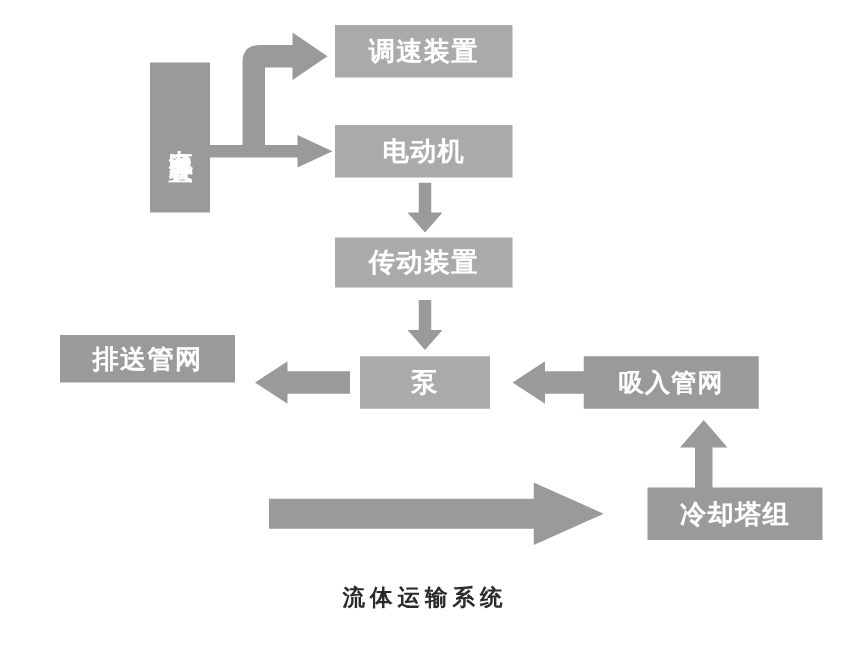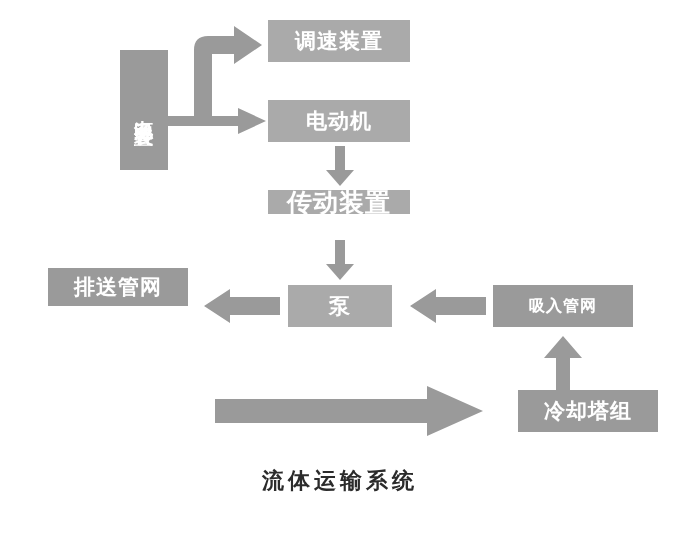--- a/index.html
+++ b/index.html
@@ -56,27 +56,27 @@
 <body>
 
 <div id="canvas">
 
   <div class="node node-dark vertical" style="left:120px; top:50px; width:48px; height:120px; font-size:19px;">电源装置</div>
 
   <div class="node node-light" style="left:268px; top:100px; width:142px; height:42px; font-size:21px;">电动机</div>
 
   <div class="node node-light" style="left:268px; top:20px; width:142px; height:42px; font-size:21px;">调速装置</div>
 
-  <div class="node node-light" style="left:268px; top:190px; width:142px; height:24px; font-size:25px;">传动装置</div>
+  <div class="node node-light" style="left:268px; top:190px; width:142px; height:40px; font-size:21px;">传动装置</div>
 
   <div class="node node-light" style="left:288px; top:285px; width:104px; height:42px; font-size:21px;">泵</div>
 
   <div class="node node-dark" style="left:48px; top:268px; width:140px; height:38px; font-size:21px;">排送管网</div>
 
-  <div class="node node-dark" style="left:493px; top:285px; width:140px; height:42px; font-size:16px;">吸入管网</div>
+  <div class="node node-dark" style="left:467px; top:285px; width:140px; height:42px; font-size:20px;">吸入管网</div>
 
 
   <div class="node node-dark" style="left:518px; top:390px; width:140px; height:42px; font-size:21px;">冷却塔组</div>
 
   <div class="arrow" style="left:186px; top:26px; width:80px; height:92px;">
     <svg width="80" height="92" viewBox="0 0 80 92">
       <path d="M8,92 L8,24 Q8,10 22,10 L48,10 L48,0 L76,19 L48,38 L48,28 L26,28 L26,92 Z" fill="#9a9a9a"></path>
     </svg>
   </div>
 
@@ -115,15 +115,15 @@
       <path d="M19,0 L38,22 L26,22 L26,56 L12,56 L12,22 L0,22 Z" fill="#9a9a9a"></path>
     </svg>
   </div>
 
   <div class="arrow" style="left:215px; top:386px; width:268px; height:50px;">
     <svg width="268" height="50" viewBox="0 0 268 50">
       <path d="M0,13 L212,13 L212,0 L268,25 L212,50 L212,37 L0,37 Z" fill="#9a9a9a"></path>
     </svg>
   </div>
 
-  <div class="caption" style="left:0; top:466px; width:680px; text-align:center; font-size:22px;">流体运输系统</div>
+  <div class="caption" style="left:0; top:466px; width:680px; text-align:center; font-size:18px;">流体运输系统</div>
 
 </div>
 
 </body></html>

